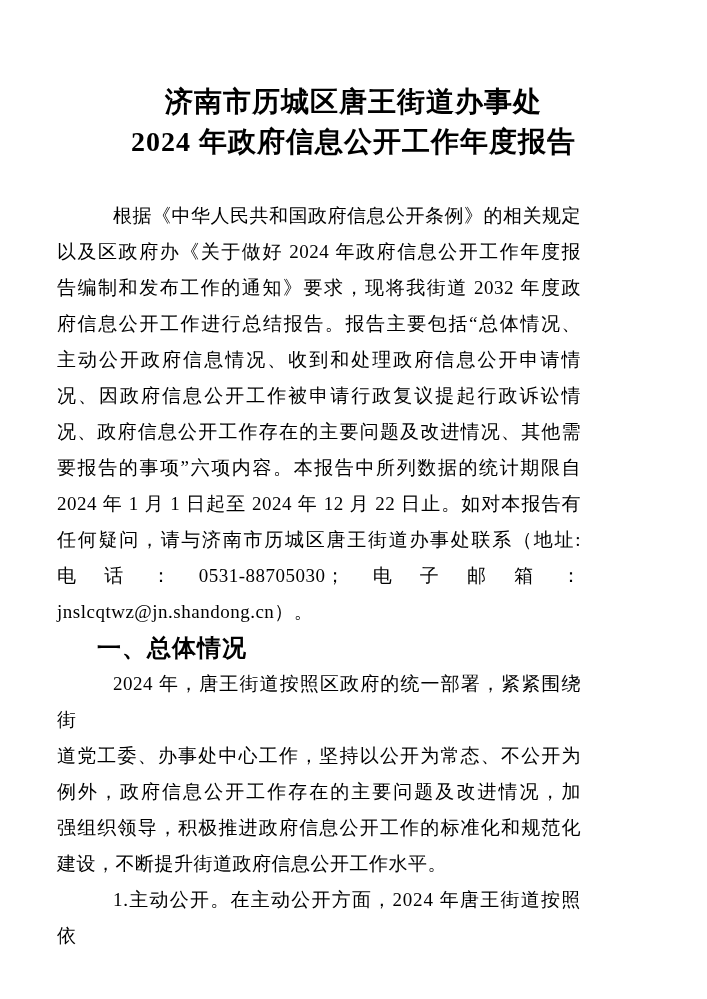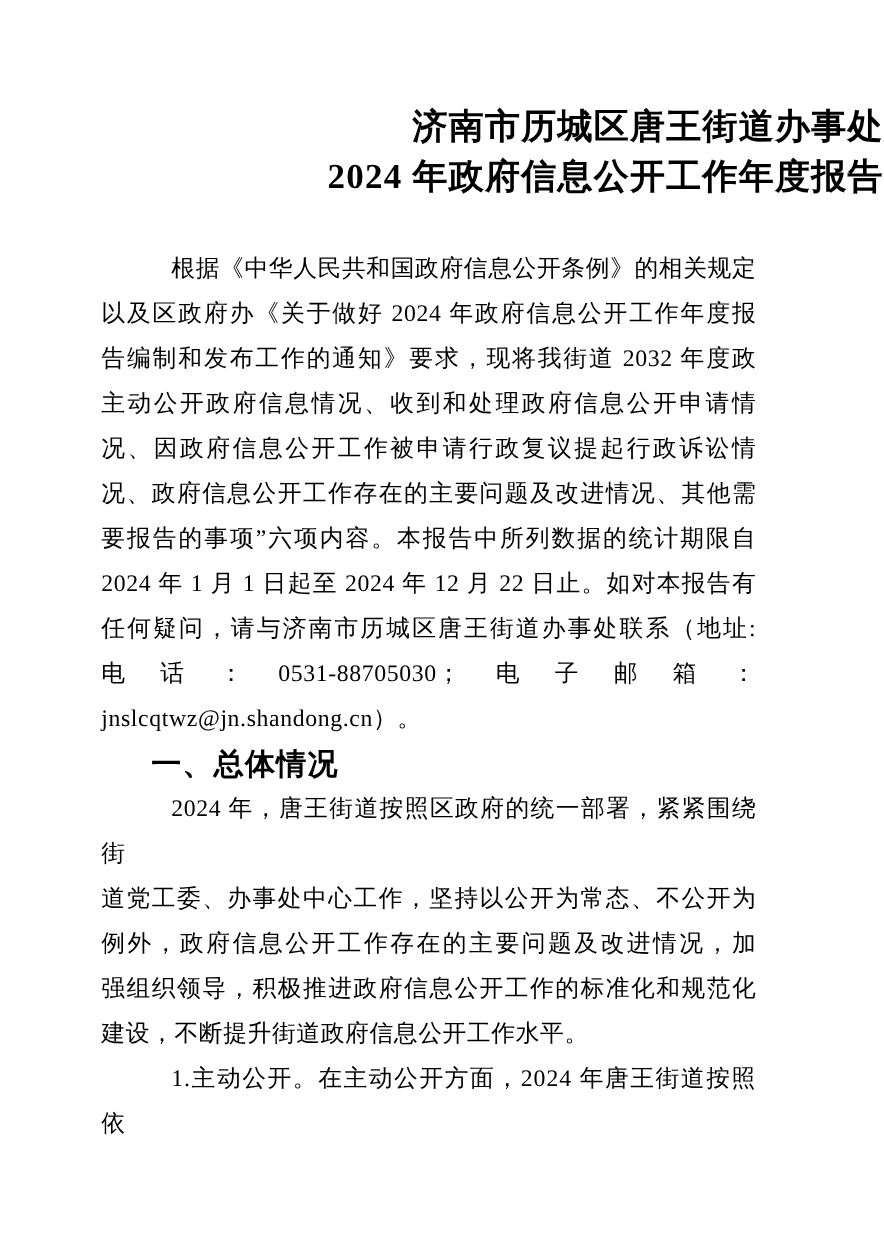--- a/index.html
+++ b/index.html
@@ -12,29 +12,29 @@
     width: 707px;
     height: 999px;
     background: #ffffff;
     color: #000000;
     font-family: "Liberation Serif", serif;
     overflow: hidden;
     box-sizing: border-box;
   }
   .title-block {
     padding-top: 82px;
-    text-align: right;
+    text-align: center;
     font-weight: bold;
     font-size: 28px;
     line-height: 40px;
     letter-spacing: 1px;
   }
   .body-block {
     margin-top: 36px;
-    margin-left: 81px;
+    margin-left: 57px;
     width: 524px;
     font-size: 19px;
     line-height: 36px;
   }
   .para .line {
     text-align: justify;
     text-align-last: justify;
     letter-spacing: 0.5px;
     min-height: 36px;
   }
@@ -66,20 +66,21 @@
     <div>济南市历城区唐王街道办事处</div>
     <div>2024 年政府信息公开工作年度报告</div>
   </div>
 
   <div class="body-block">
 
     <div class="para">
         <div class="line para-first">根据《中华人民共和国政府信息公开条例》的相关规定</div>
         <div class="line">以及区政府办《关于做好 2024 年政府信息公开工作年度报</div>
         <div class="line">告编制和发布工作的通知》要求，现将我街道 2032 年度政</div>
+        <div class="line">府信息公开工作进行总结报告。报告主要包括“总体情况、</div>
         <div class="line">主动公开政府信息情况、收到和处理政府信息公开申请情</div>
         <div class="line">况、因政府信息公开工作被申请行政复议提起行政诉讼情</div>
         <div class="line">况、政府信息公开工作存在的主要问题及改进情况、其他需</div>
         <div class="line">要报告的事项”六项内容。本报告中所列数据的统计期限自</div>
         <div class="line">2024 年 1 月 1 日起至 2024 年 12 月 22 日止。如对本报告有</div>
         <div class="line">任何疑问，请与济南市历城区唐王街道办事处联系（地址:</div>
         <div class="line">电话：0531-88705030；电子邮箱：</div>
         <div class="line para-last">jnslcqtwz@jn.shandong.cn）。</div>
       </div>
 

